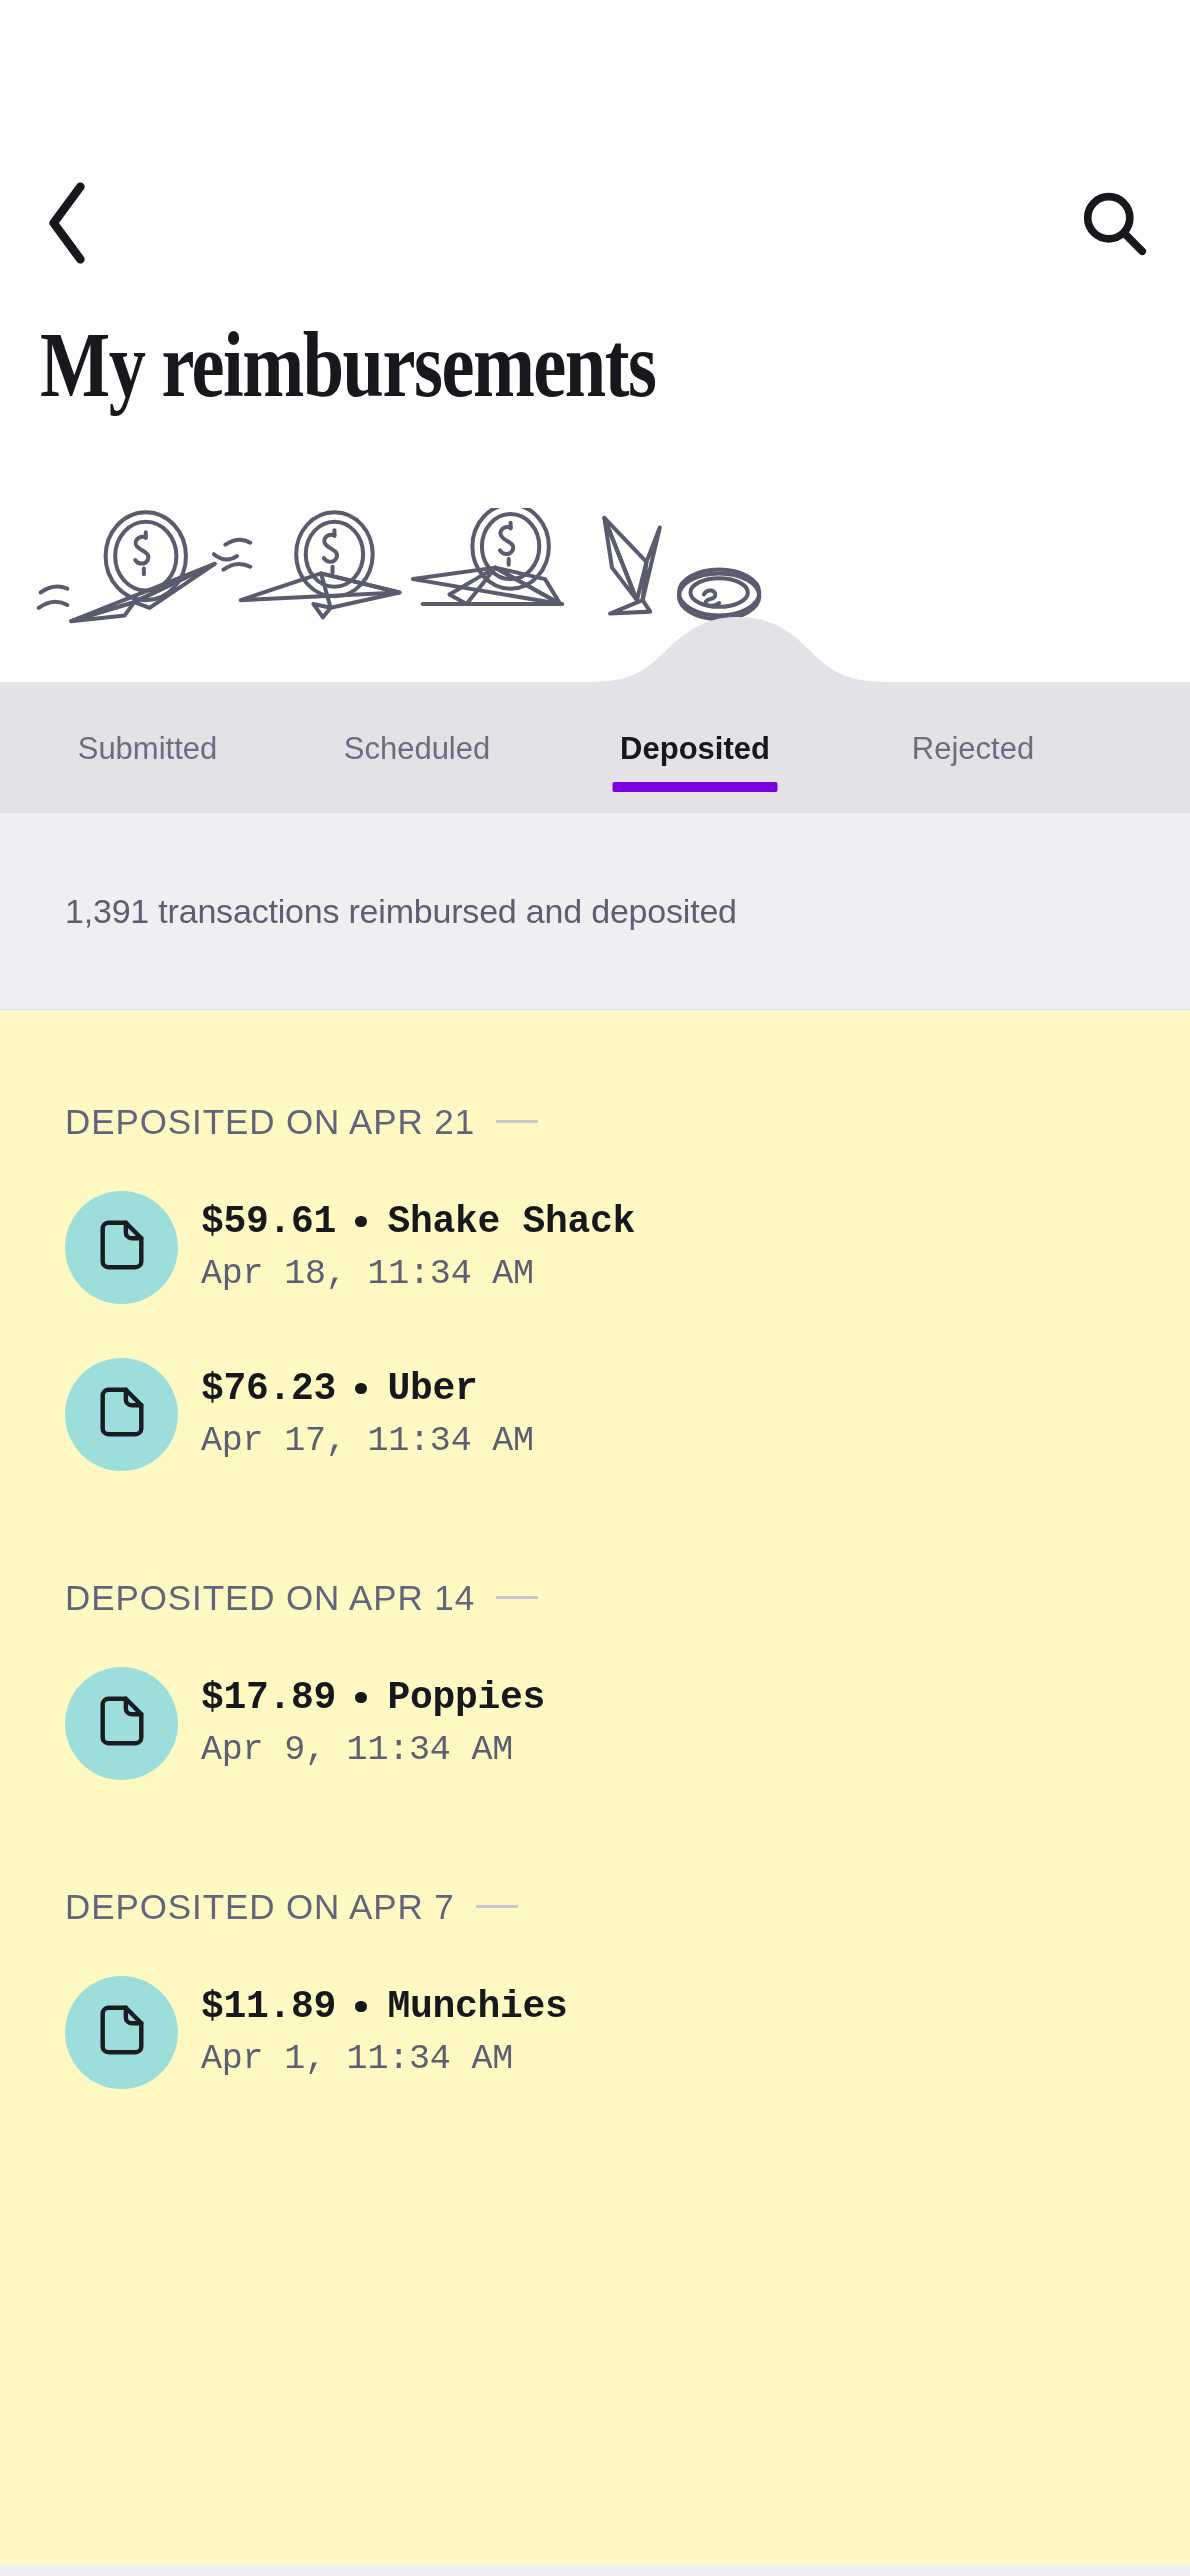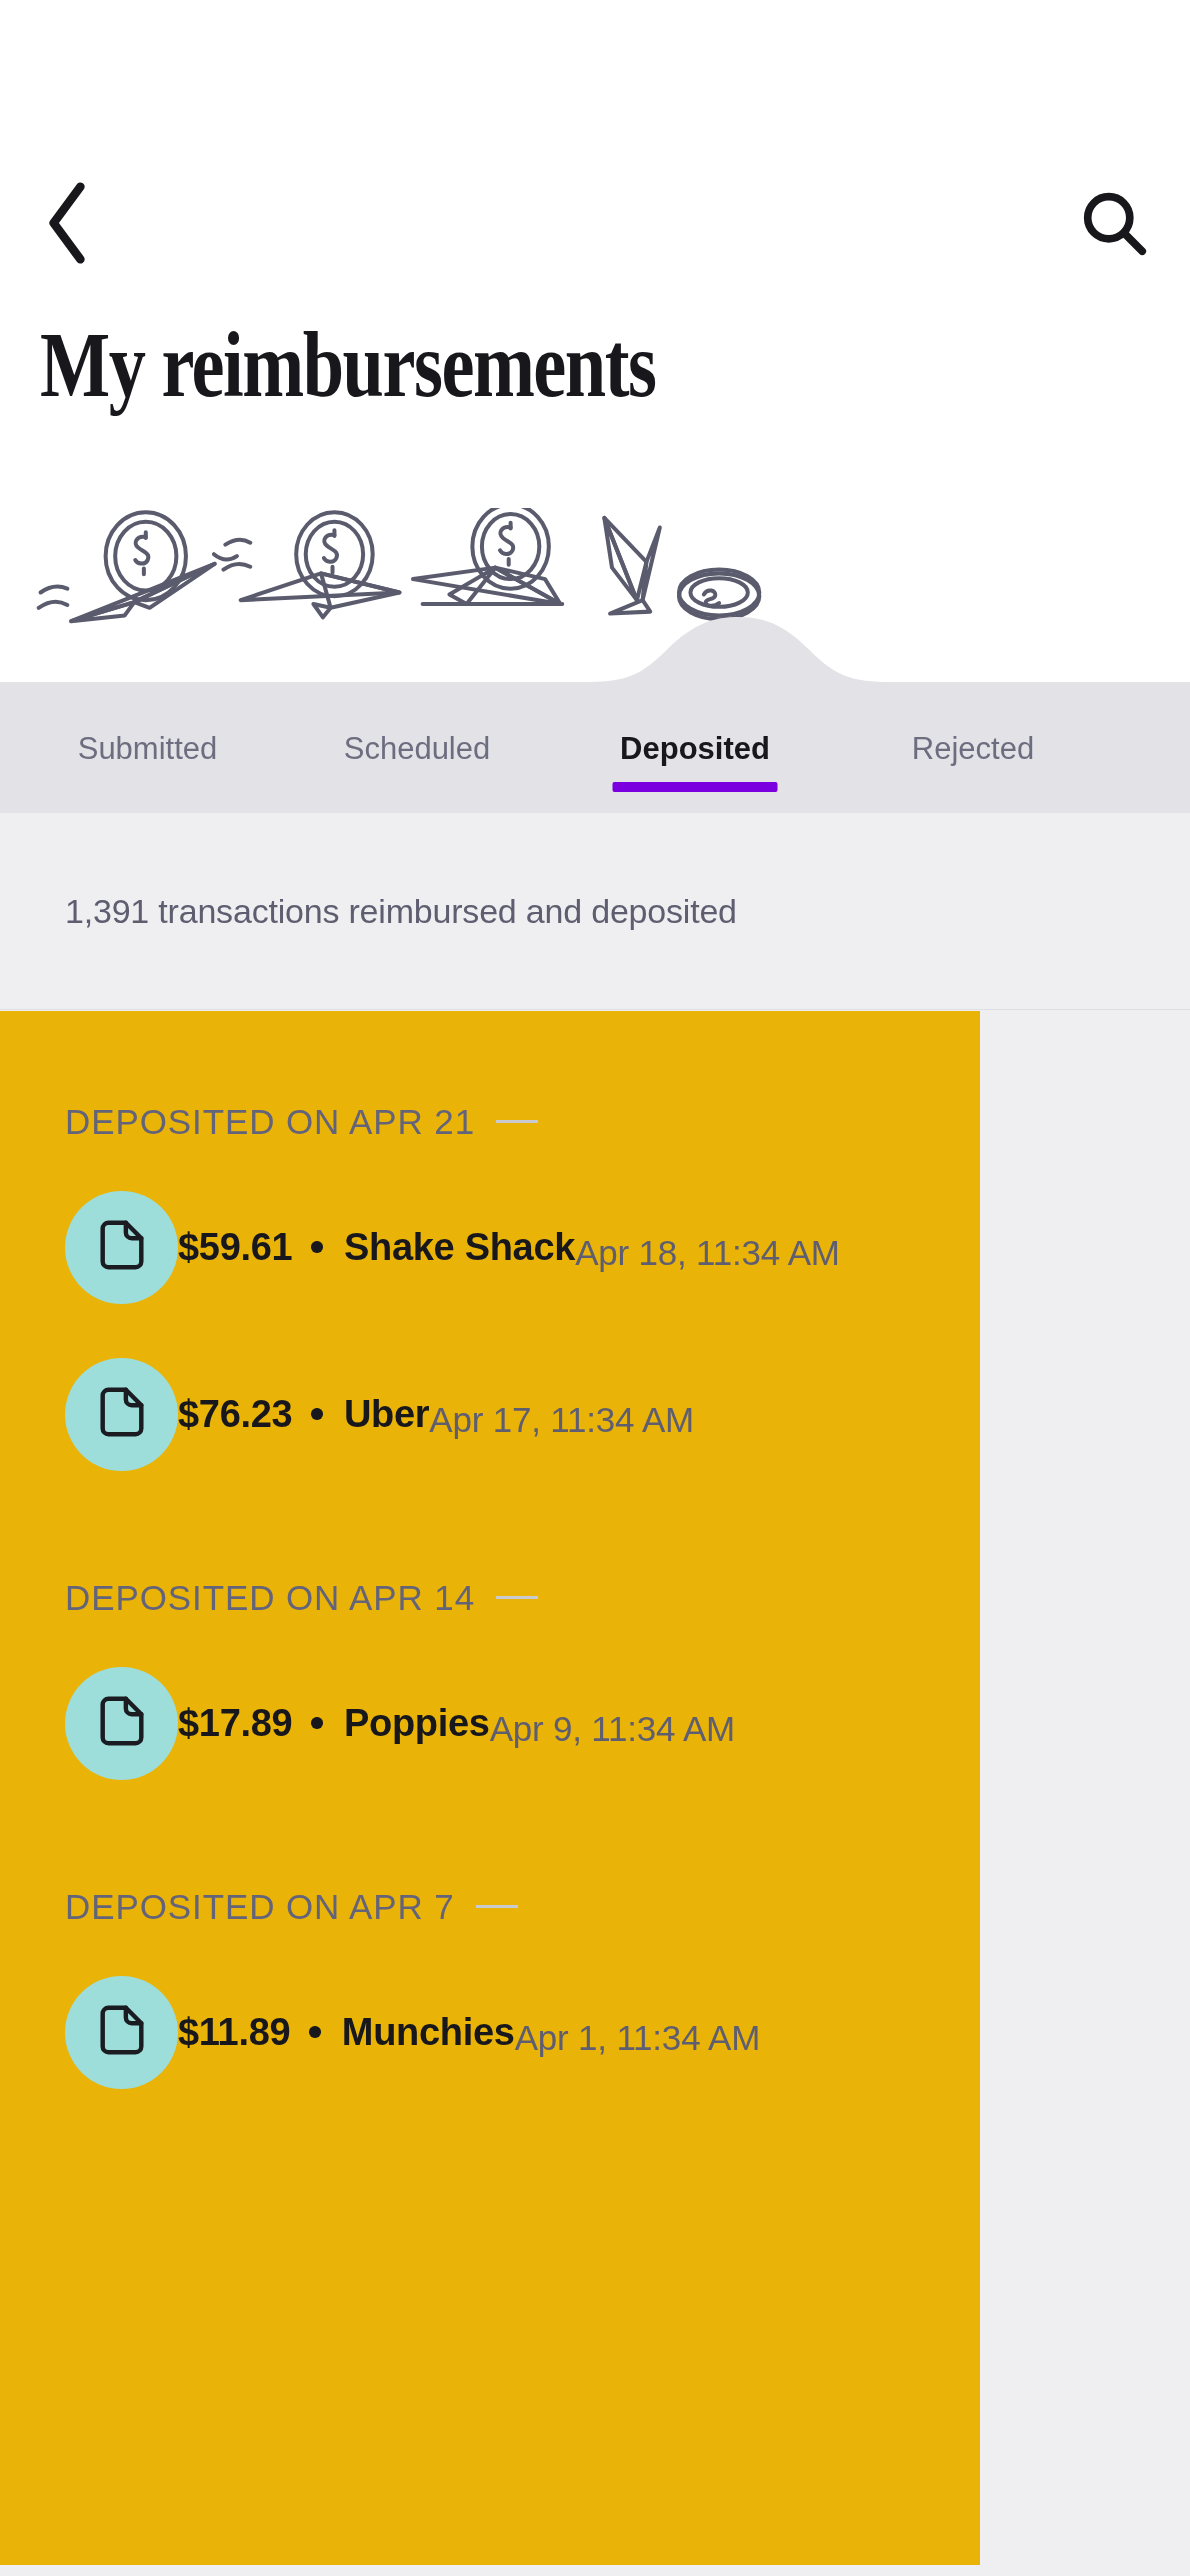--- a/index.html
+++ b/index.html
@@ -96,22 +96,22 @@
   }
   .summary-text {
     margin-left:65px;
     font-size:34px;
     color:#5E5E70;
     letter-spacing:-0.2px;
   }
 
   
   .list {
-    position:absolute; left:0; top:1011px; width:980px; bottom:11px;
-    background:#eab308;
+    position:absolute; left:0; top:1011px; width:1190px; bottom:11px;
+    background:#fef9c3;
   }
   .group { position:relative; }
   .group-header {
     display:flex; align-items:center;
     padding-left:65px;
     height:105px;
   }
   .group-header .gh-text {
     font-size:35px;
     color:#63637A;
@@ -128,21 +128,21 @@
     padding-left:65px;
     height:146px;
     cursor:pointer;
   }
   .row-avatar {
     width:113px; height:113px; border-radius:50%;
     background:#9DDEDB;
     display:flex; align-items:center; justify-content:center;
     flex:none;
   }
-  .row-text { display:flex; flex-direction:row; justify-content:center; }
+  .row-text { margin-left:23px; display:flex; flex-direction:column; justify-content:center;font-family:Liberation Mono, monospace; }
   .row-title {
     font-size:38px; font-weight:700; color:#17171C;
     letter-spacing:-0.3px;
     display:flex; align-items:center;
     white-space:nowrap;
   }
   .row-title .dot {
     display:inline-block; width:11.5px; height:11.5px; border-radius:50%;
     background:#17171C; margin:0 21px 0 19px; flex:none;
   }

